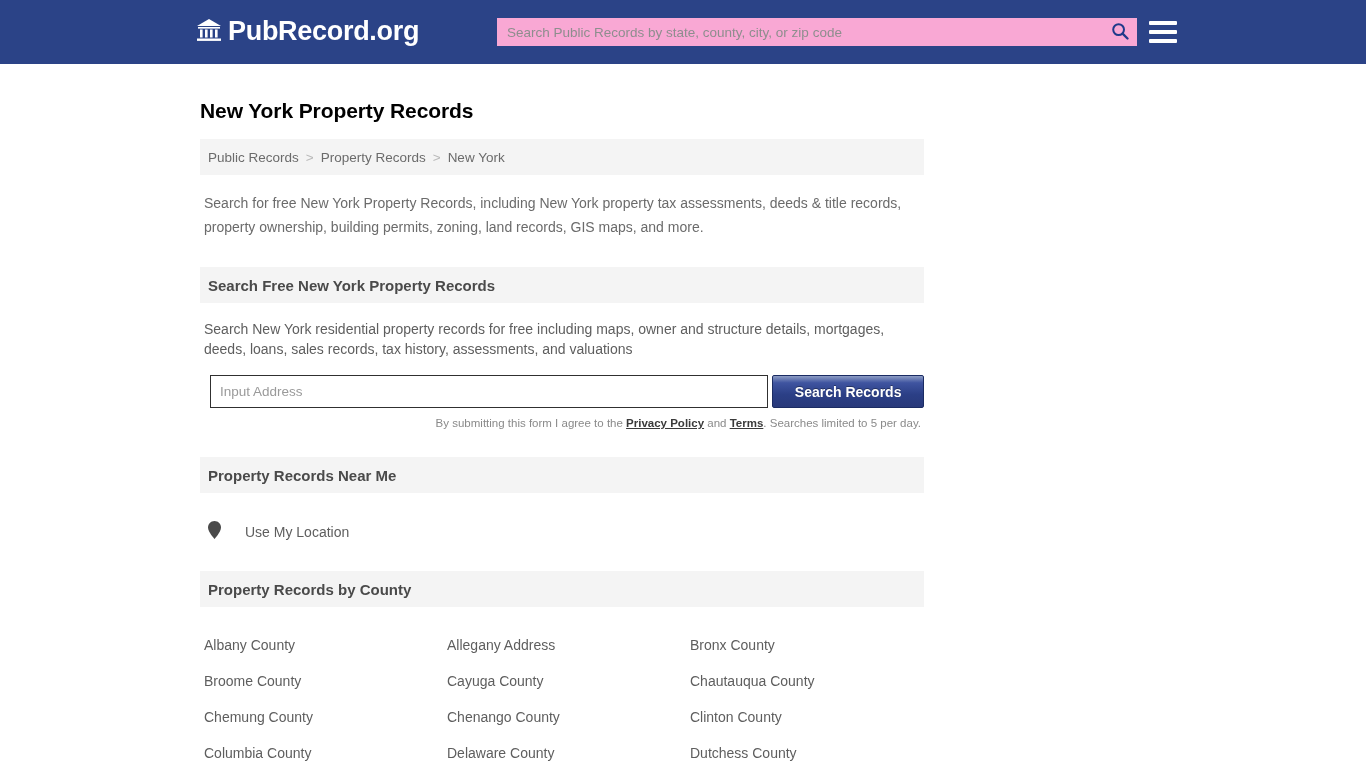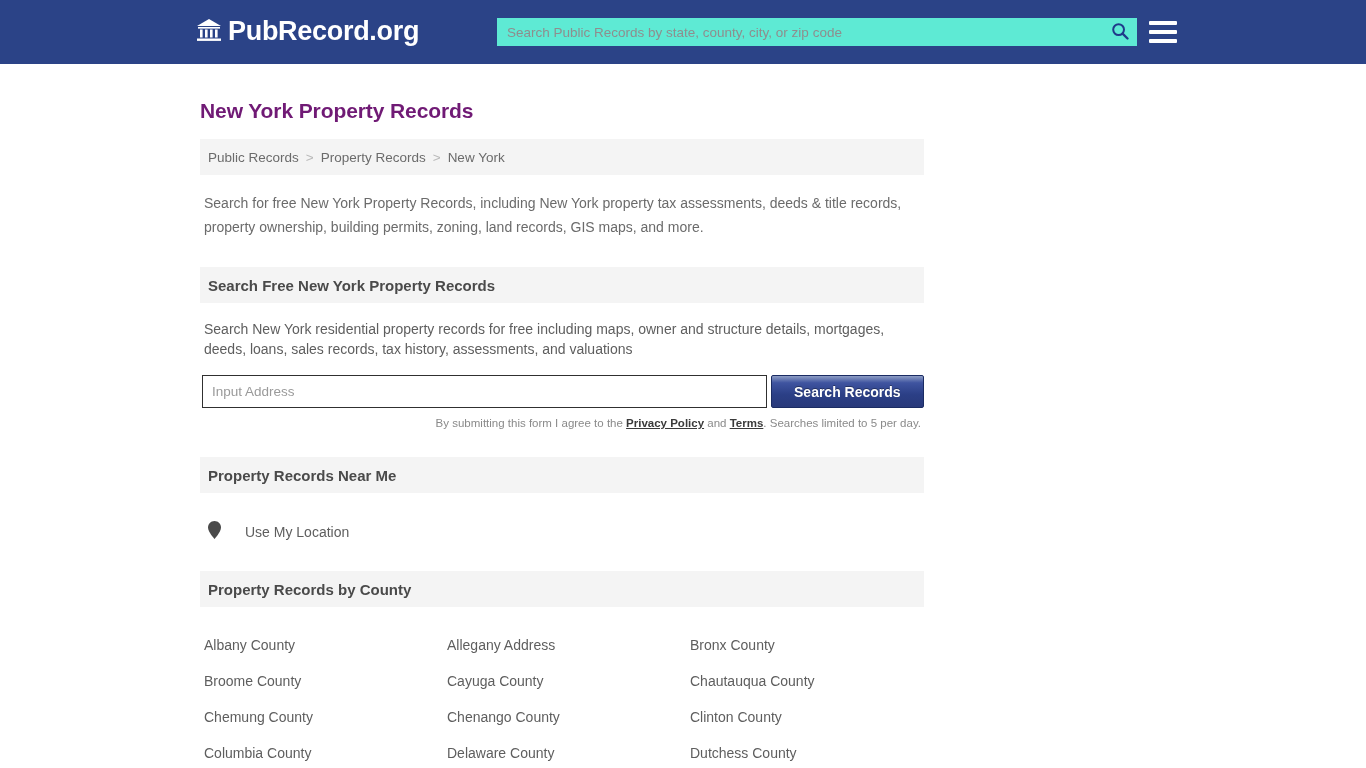--- a/index.html
+++ b/index.html
@@ -35,21 +35,21 @@
     letter-spacing: -0.3px;
     line-height: 1;
     white-space: nowrap;
   }
   .header-search {
     position: absolute;
     left: 497px;
     top: 18px;
     width: 640px;
     height: 28px;
-    background: #5eead4;
+    background: #f9a8d4;
     display: flex;
     align-items: center;
   }
   .header-search-input {
     flex: 1;
     height: 100%;
     border: 0;
     outline: 0;
     background: transparent;
     padding: 0 10px;
@@ -84,21 +84,21 @@
     padding-top: 20px;
   }
   .content {
     width: 724px;
     margin-left: 200px;
   }
 
   h1.page-title {
     font-size: 21px;
     font-weight: bold;
-    color: #701a75;
+    color: #000000;
     margin: 15px 0 16px 0;
     letter-spacing: -0.1px;
   }
 
   .breadcrumb {
     background: #f4f4f4;
     height: 36px;
     display: flex;
     align-items: center;
     padding: 0 8px;
@@ -136,21 +136,21 @@
     color: #5e5e5e;
     margin: 16px 0 0 4px;
     width: 700px;
   }
 
   
   .search-form {
     display: flex;
     align-items: stretch;
     margin-top: 16px;
-    margin-left: 2px;
+    margin-left: 10px;
   }
   .address-input {
     width: 575px;
     height: 33px;
     border: 1px solid #303030;
     background: #ffffff;
     padding: 0 9px;
     font-family: "Liberation Sans", sans-serif;
     font-size: 13.5px;
     color: #333;

